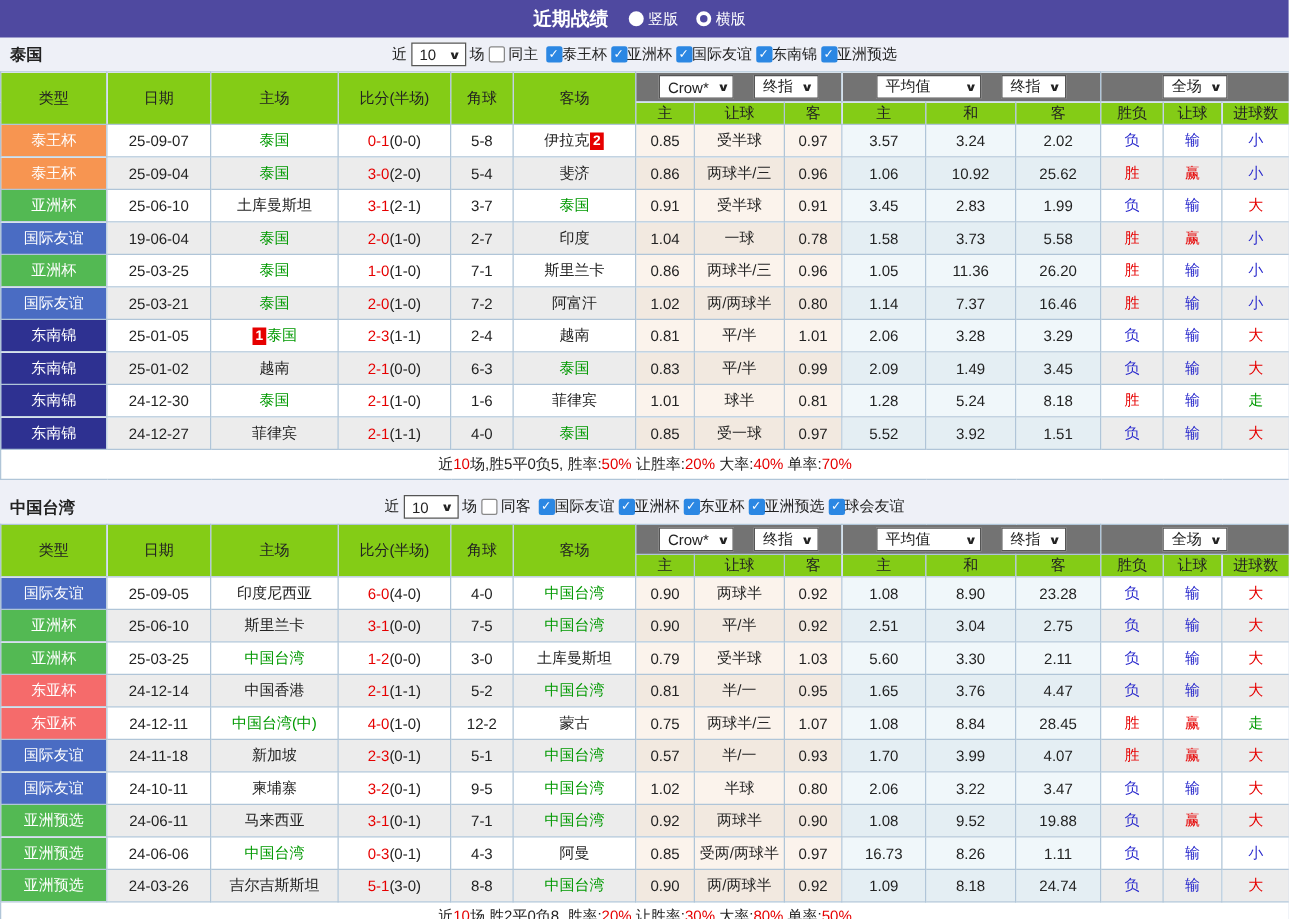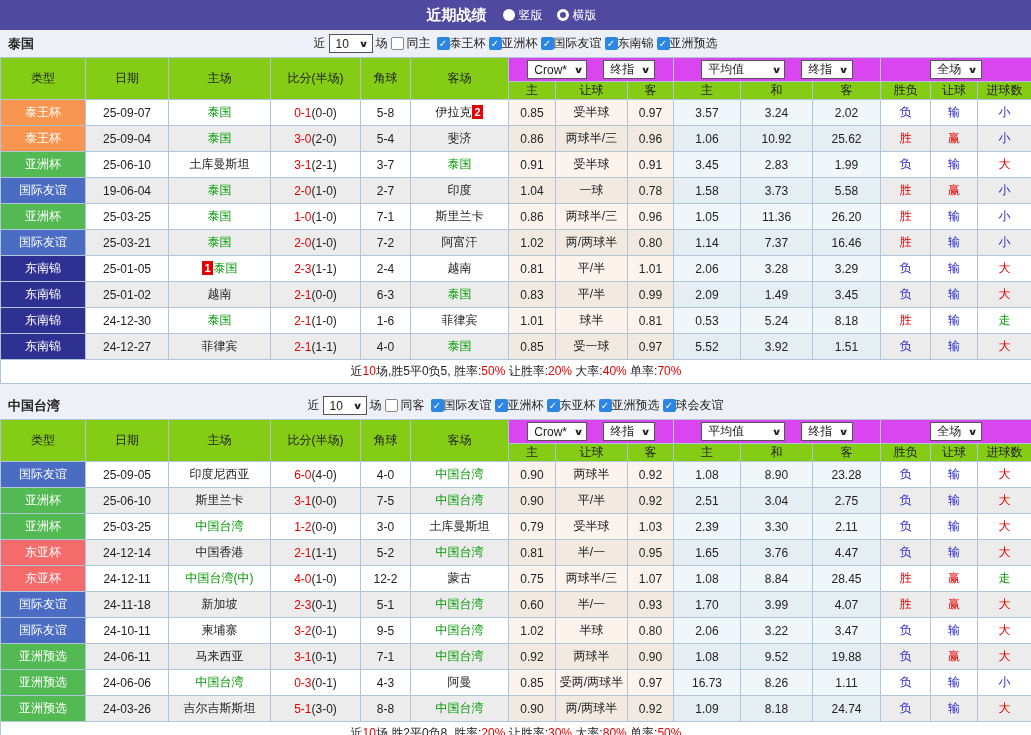--- a/index.html
+++ b/index.html
@@ -28,21 +28,21 @@
         border-radius: 2px; cursor: pointer; flex: none; }
   .cb.checked { background: #2b87e3; color: #fff; font-size: 10px; font-weight: bold; }
   .cb.unchecked { background: #fff; border: 1px solid #888; }
   .league { display: inline-flex; align-items: center; margin-left: 3px; }
   
   table.grid { border-collapse: collapse; table-layout: fixed; width: 1031px; background: #fff; }
   .grid th, .grid td { border: 1px solid #b0c5d8; text-align: center; padding: 0; white-space: nowrap; overflow: hidden; }
   thead th { background: #84cc16; font-weight: normal; font-size: 12px; }
   tr.h1 th { height: 24px; }
   tr.h2 th { height: 17px; }
-  th.group { background: #d946ef; }
+  th.group { background: #737373; }
   .group-inner { display: flex; justify-content: center; align-items: center; gap: 16px; }
   tbody td { height: 26px; font-size: 12px; }
   tbody tr:nth-child(odd)  td { background: #fff; }
   tbody tr:nth-child(even) td { background: #ececec; }
   tbody tr:nth-child(odd)  td.ca { background: #fbf3ec; }
   tbody tr:nth-child(even) td.ca { background: #f2e9e0; }
   tbody tr:nth-child(odd)  td.ce { background: #f0f7fa; }
   tbody tr:nth-child(even) td.ce { background: #e4eef3; }
   td.c-type { color: #fff; }
   .t-green { color: #009900; }
@@ -314,21 +314,21 @@
           <tr>
             <td class="c-type" style="background:#2e3191">东南锦</td>
             <td>24-12-30</td>
             <td><span class="t-green">泰国</span></td>
             <td><span class="t-red">2-1</span>(1-0)</td>
             <td>1-6</td>
             <td><span class="">菲律宾</span></td>
             <td class="ca">1.01</td>
             <td class="ca">球半</td>
             <td class="ca">0.81</td>
-            <td class="ce">0.53</td>
+            <td class="ce">1.28</td>
             <td class="ce">5.24</td>
             <td class="ce">8.18</td>
             <td><span style="color:#e60000">胜</span></td>
             <td><span style="color:#2828cc">输</span></td>
             <td><span style="color:#009900">走</span></td>
           </tr>
           <tr>
             <td class="c-type" style="background:#2e3191">东南锦</td>
             <td>24-12-27</td>
             <td><span class="">菲律宾</span></td>
@@ -499,21 +499,21 @@
           <tr>
             <td class="c-type" style="background:#53b953">亚洲杯</td>
             <td>25-03-25</td>
             <td><span class="t-green">中国台湾</span></td>
             <td><span class="t-red">1-2</span>(0-0)</td>
             <td>3-0</td>
             <td><span class="">土库曼斯坦</span></td>
             <td class="ca">0.79</td>
             <td class="ca">受半球</td>
             <td class="ca">1.03</td>
-            <td class="ce">2.39</td>
+            <td class="ce">5.60</td>
             <td class="ce">3.30</td>
             <td class="ce">2.11</td>
             <td><span style="color:#2828cc">负</span></td>
             <td><span style="color:#2828cc">输</span></td>
             <td><span style="color:#e60000">大</span></td>
           </tr>
           <tr>
             <td class="c-type" style="background:#f56b6b">东亚杯</td>
             <td>24-12-14</td>
             <td><span class="">中国香港</span></td>
@@ -547,21 +547,21 @@
             <td><span style="color:#e60000">赢</span></td>
             <td><span style="color:#009900">走</span></td>
           </tr>
           <tr>
             <td class="c-type" style="background:#4a6cc3">国际友谊</td>
             <td>24-11-18</td>
             <td><span class="">新加坡</span></td>
             <td><span class="t-red">2-3</span>(0-1)</td>
             <td>5-1</td>
             <td><span class="t-green">中国台湾</span></td>
-            <td class="ca">0.60</td>
+            <td class="ca">0.57</td>
             <td class="ca">半/一</td>
             <td class="ca">0.93</td>
             <td class="ce">1.70</td>
             <td class="ce">3.99</td>
             <td class="ce">4.07</td>
             <td><span style="color:#e60000">胜</span></td>
             <td><span style="color:#e60000">赢</span></td>
             <td><span style="color:#e60000">大</span></td>
           </tr>
           <tr>

